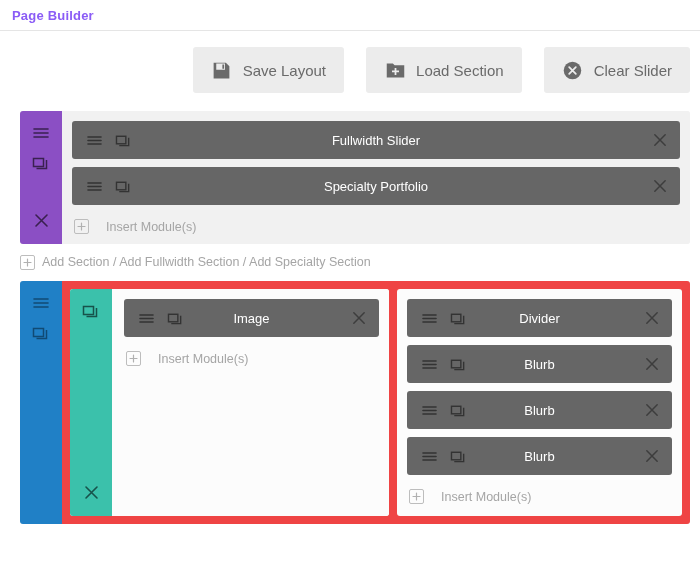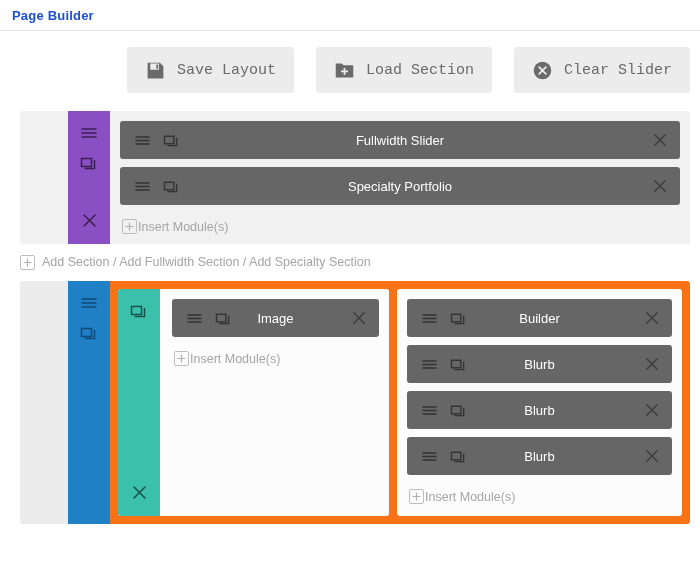--- a/index.html
+++ b/index.html
@@ -21,21 +21,21 @@
     height: 30px;
     background: #ffffff;
     display: flex;
     align-items: center;
     padding-left: 12px;
     box-sizing: border-box;
   }
   .page-header-title {
     font-size: 13px;
     font-weight: bold;
-    color: #1d4ed8;
+    color: #8b5cf6;
     letter-spacing: .2px;
   }
   .header-rule {
     height: 1px;
     background: #e5e5e5;
     width: 100%;
   }
 
   
   .builder {
@@ -57,40 +57,39 @@
     background: #ececec;
     border: none;
     border-radius: 3px;
     display: flex;
     align-items: center;
     gap: 10px;
     padding: 12px 18px;
     cursor: pointer;
     color: #6a6a6a;
     font-size: 15px;
-    font-family: Liberation Mono, monospace;
+    font-family: Liberation Sans, sans-serif;
     line-height: 1;
   }
   .tool-btn .ticon {
     display: inline-flex;
     width: 22px;
     height: 22px;
     align-items: center;
     justify-content: center;
   }
   .tool-btn .tlabel { white-space: nowrap; }
 
   
   .section {
     display: flex;
     margin: 0 10px 0 20px;
     border-radius: 3px;
     overflow: hidden;
     position: relative;
-    padding-left: 48px;
   }
   .section-purple { background: #f1f1f1; }
   .section-blue   { background: #ececec; }
 
   .sec-sidebar {
     width: 42px;
     flex: 0 0 42px;
     display: flex;
     flex-direction: column;
     align-items: center;
@@ -117,21 +116,21 @@
   }
 
   
   .sec-body {
     flex: 1 1 auto;
     background: #f1f1f1;
     padding: 10px 10px 8px 10px;
     box-sizing: border-box;
   }
   .sec-body.blue-body {
-    background: #f97316;
+    background: #ef4444;
     padding: 8px 8px 8px 8px;
     display: flex;
     gap: 8px;
     align-items: stretch;
   }
 
   
   .module {
     background: #666666;
     border-radius: 3px;
@@ -166,21 +165,21 @@
     z-index: 2;
     cursor: pointer;
     display: flex;
     align-items: center;
   }
 
   
   .insert-row {
     display: flex;
     align-items: center;
-    gap: 1px;
+    gap: 17px;
     padding: 6px 2px 2px 2px;
     color: #a5a5a5;
     font-size: 12.5px;
     cursor: pointer;
   }
   .plus-box {
     width: 13px;
     height: 13px;
     border: 1px solid #bdbdbd;
     border-radius: 2px;
@@ -470,21 +469,21 @@
                   </g>
                 </svg>
             </span>
             <span class="sb-icon">
               <svg width="17" height="15" viewBox="0 0 18 16">
                 <rect x="1.5" y="3.5" width="10" height="8" fill="none" stroke="#333" stroke-width="1.5"></rect>
                 <path d="M4.5 13.5h10V5" fill="none" stroke="#333" stroke-width="1.5"></path>
                 </svg>
             </span>
           </span>
-          <span class="mod-title">Builder</span>
+          <span class="mod-title">Divider</span>
           <span class="mod-close">
             <svg width="16" height="16" viewBox="0 0 17 17">
                 <path d="M3 3l11 11M14 3L3 14" stroke="#3d3d3d" stroke-width="1.6" stroke-linecap="round"></path>
               </svg>
           </span>
         </div>
 
         <div class="module">
           <span class="mod-icons">
             <span class="sb-icon">

